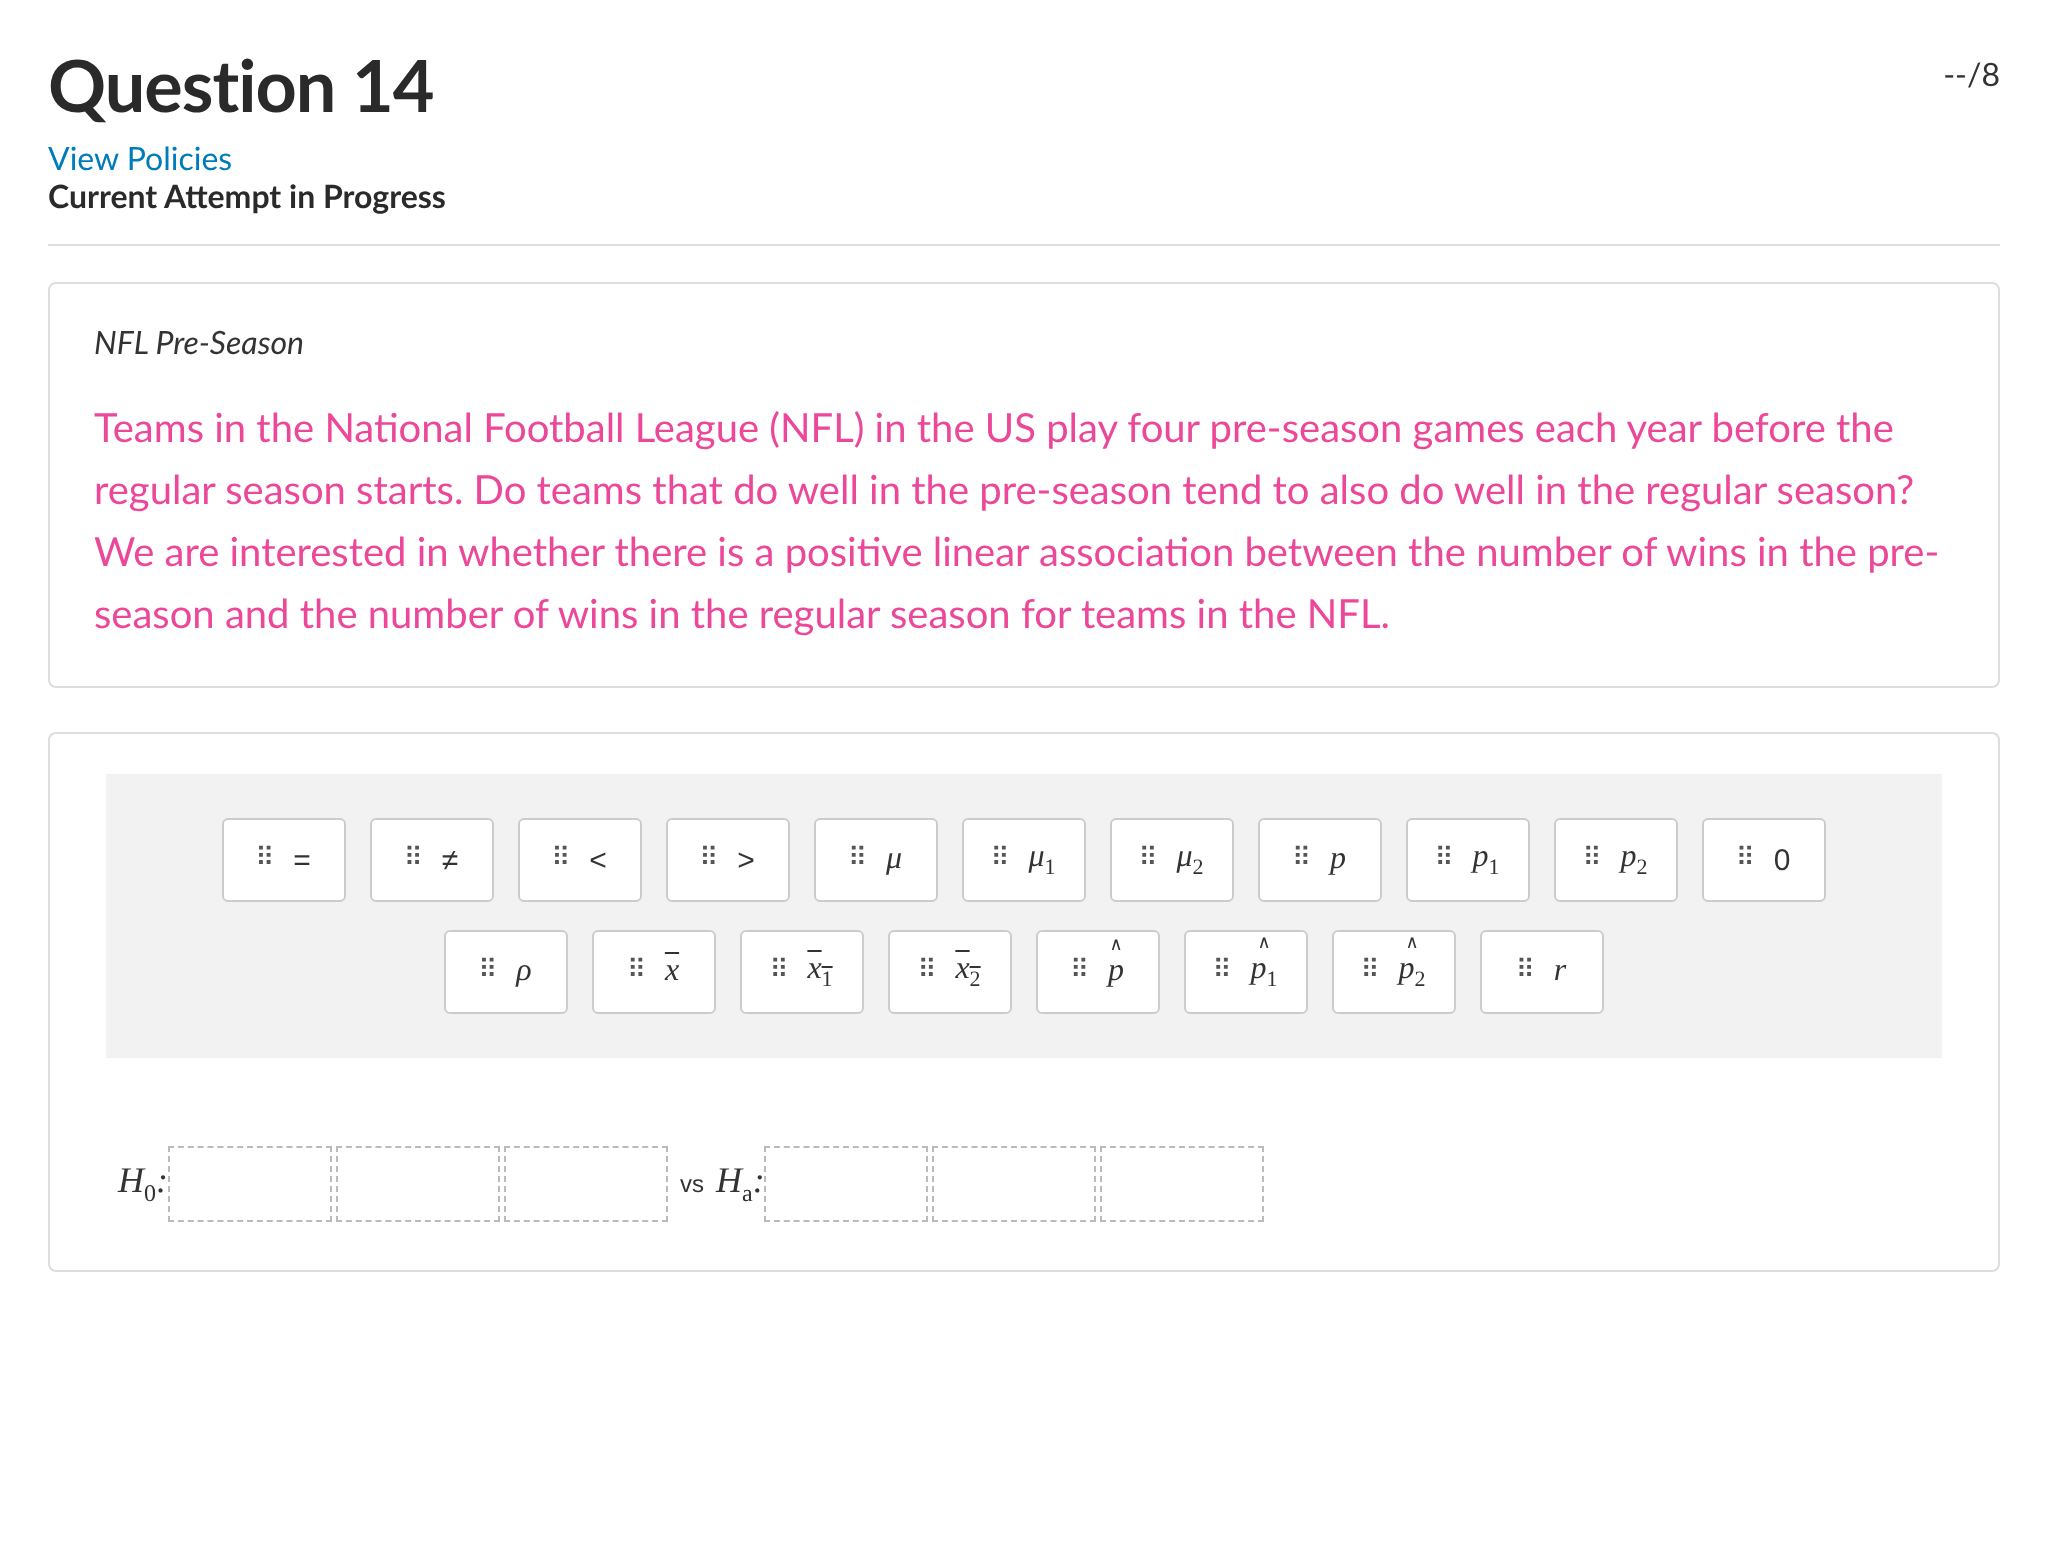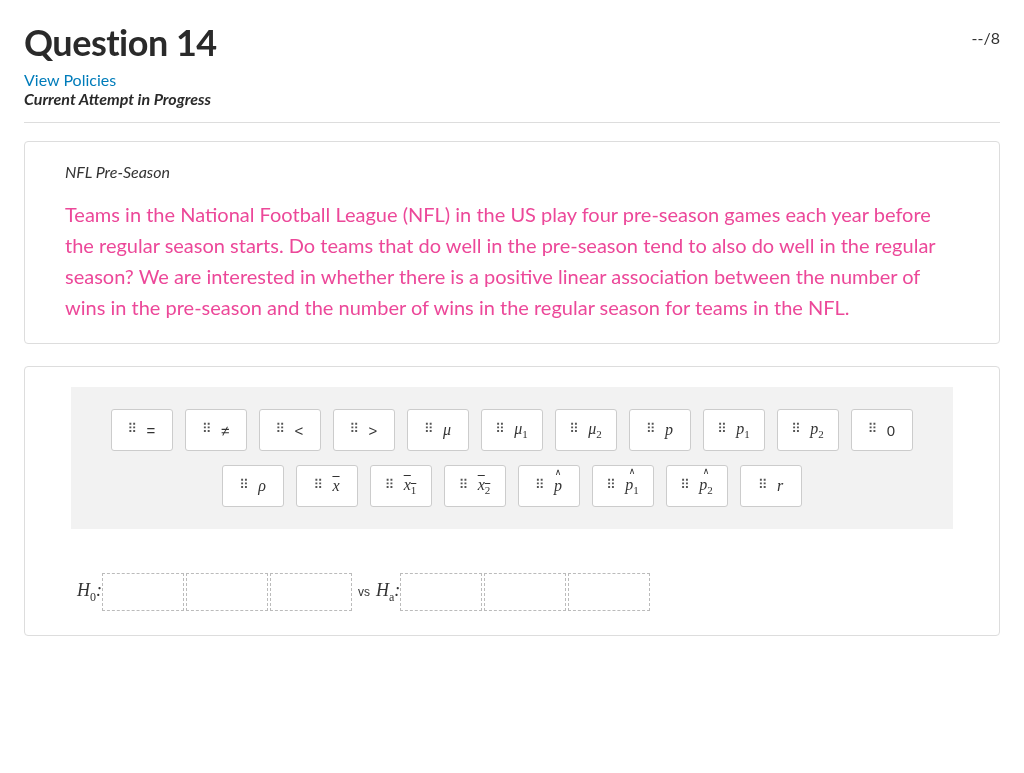--- a/index.html
+++ b/index.html
@@ -34,26 +34,25 @@
     display: inline-block;
     cursor: pointer;
   }
   .attempt-status {
     font-weight: 700;
     font-size: 16px;
     color: #2a2a2a;
     padding-bottom: 14px;
     border-bottom: 1px solid #ddd;
     margin-bottom: 18px;
-    font-style: italic;
   }
   .card {
     border: 1px solid #ddd;
     border-radius: 4px;
-    padding: 20px 40px;
+    padding: 20px 22px;
     margin-bottom: 22px;
   }
   .subtitle {
     font-style: italic;
     font-size: 16px;
     margin-bottom: 18px;
   }
   .body-text {
     font-size: 20px;
     line-height: 1.55;

